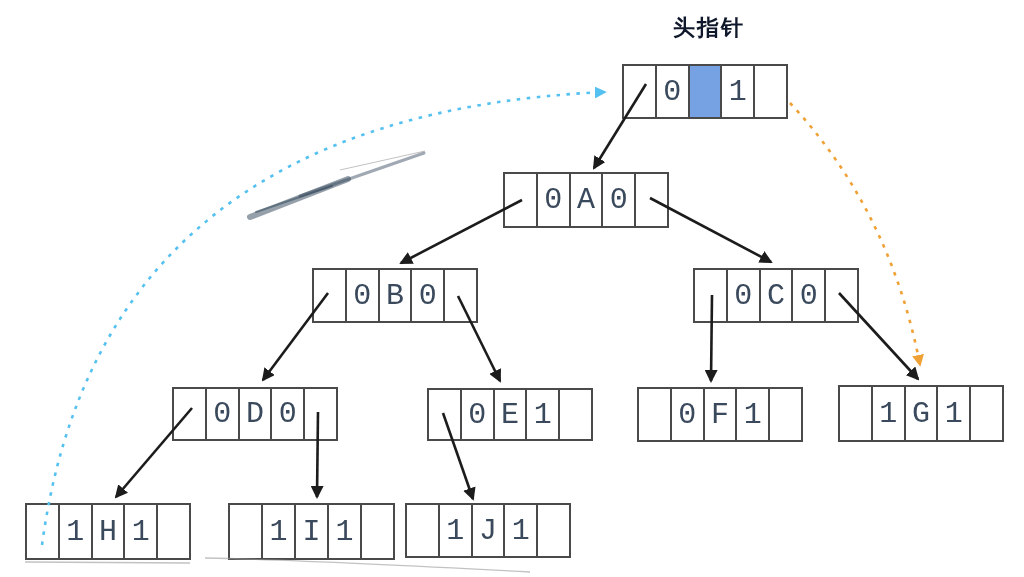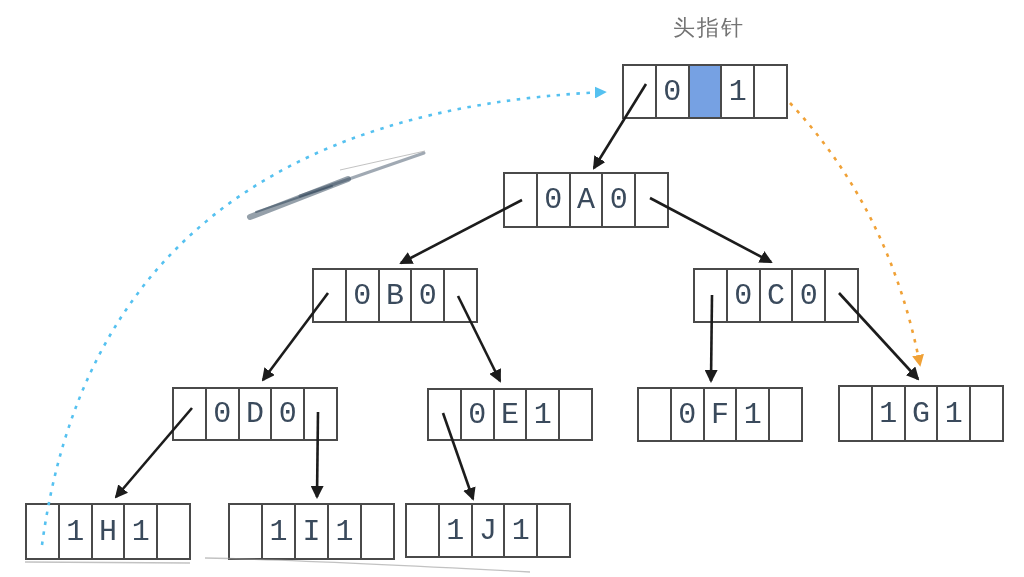--- a/index.html
+++ b/index.html
@@ -2,21 +2,21 @@
 <html style="--cell-border: #4a4a4a; --cell-text: #3a4a5c; --hl-fill: #76a1e3;"><head>
 <meta charset="utf-8">
 <style>
   html,body{margin:0;padding:0;background:#ffffff;}
   .canvas{
     position:relative;width:1024px;height:577px;background:#ffffff;
     overflow:hidden;font-family:"Liberation Sans",sans-serif;
   }
   .diagram-title{
     position:absolute;left:664px;top:13px;width:90px;text-align:center;
-    font-size:22px;font-weight:normal;color:#737373;letter-spacing:2px;
+    font-size:22px;font-weight:bold;color:#0f172a;letter-spacing:2px;
   }
   .node{
     position:absolute;display:flex;box-sizing:border-box;background:#ffffff;
     border:2px solid var(--cell-border,#4a4a4a);
   }
   .cell{
     flex:1 1 0;box-sizing:border-box;display:flex;align-items:center;justify-content:center;
     border-right:2px solid var(--cell-border,#4a4a4a);
     font-family:"Liberation Mono","DejaVu Sans Mono",monospace;
     font-size:30px;line-height:1;color:var(--cell-text,#3a4a5c);

